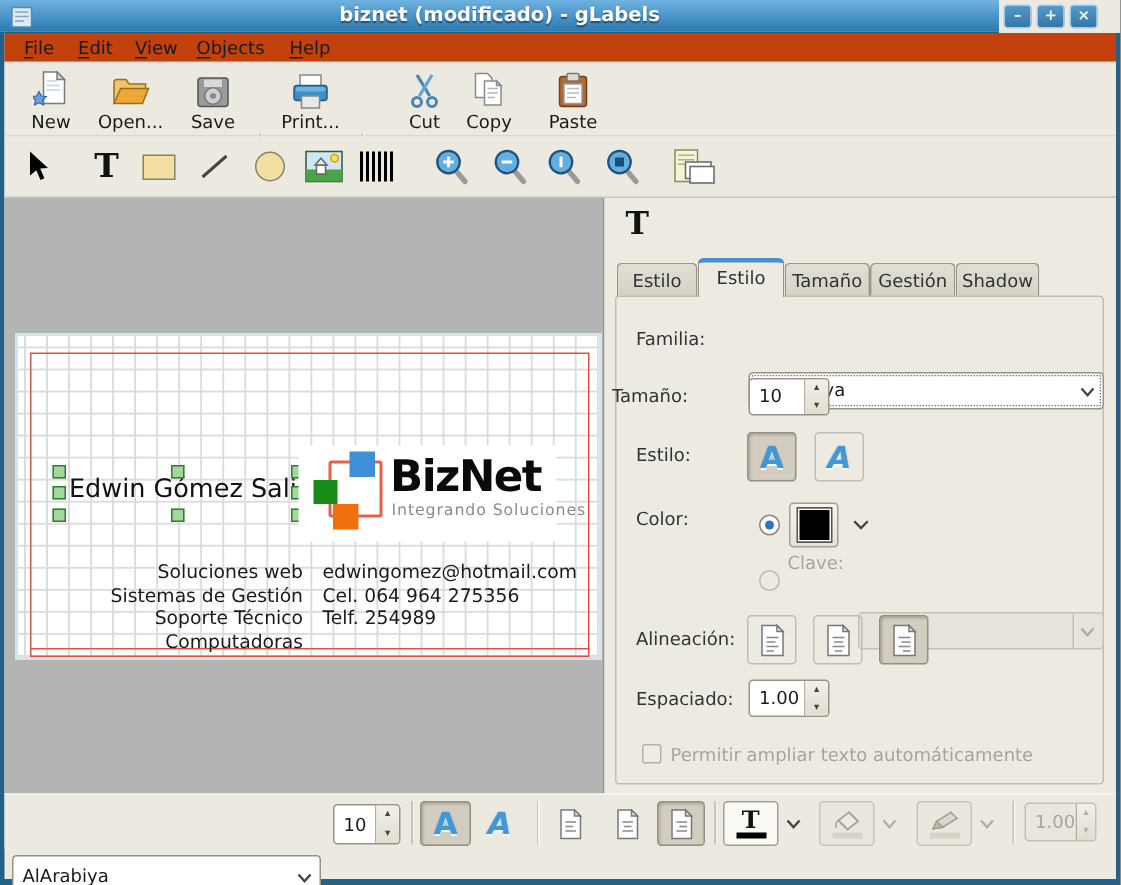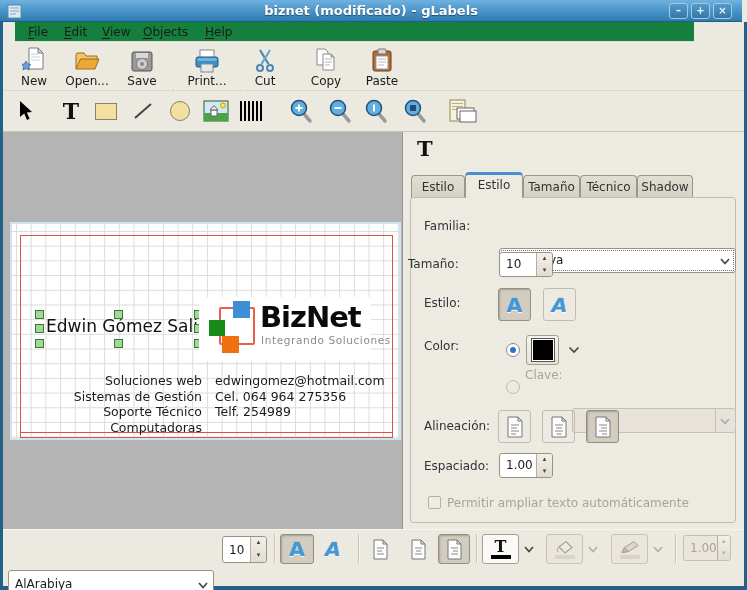--- a/index.html
+++ b/index.html
@@ -3,33 +3,33 @@
 <meta charset="utf-8">
 <style>
   html,body{margin:0;padding:0;background:#555;}
   #app{position:relative;width:747px;height:590px;overflow:hidden;
        font-family:"DejaVu Sans","Liberation Sans",sans-serif;background:#ece9e1;
        font-size:12px;color:#1a1a1a;}
   #app *{box-sizing:border-box;}
   .abs{position:absolute;}
 
   
-  .titlebar{position:absolute;left:0;top:0;width:742px;height:22px;
+  .titlebar{position:absolute;left:0;top:0;width:666px;height:22px;
     background:linear-gradient(#6fb2e0,#4792c7 55%,#2f7bb1);
     border-bottom:1px solid #1e5f86;}
   .edge{position:absolute;background:#226288;}
   .title-text{position:absolute;left:0;top:3px;width:100%;text-align:center;
     color:#fff;font-weight:bold;font-size:13px;text-shadow:0 1px 1px rgba(0,0,0,.45);}
   .winbtn{position:absolute;top:3px;width:19px;height:16px;border:1px solid #9ecbe8;
     border-radius:3px;background:linear-gradient(#5599c9,#3578a8);color:#eaf4fb;
     font-size:10px;line-height:14px;text-align:center;font-weight:bold;}
 
   
-  .menubar{position:absolute;left:15px;top:22px;width:679px;height:20px;
-    background:#15803d;border-bottom:1px solid #e2ded4;}
+  .menubar{position:absolute;left:3px;top:22px;width:741px;height:20px;
+    background:#c2410c;border-bottom:1px solid #e2ded4;}
   .menu-item{position:absolute;top:2px;height:17px;padding:1px 6px;}
   .menu-item u{text-underline-offset:2px;}
   .toolbar1{position:absolute;left:3px;top:42px;width:741px;height:49px;
     background:#ece9e1;border-bottom:1px solid #ddd8cd;}
   .tb1-btn{position:absolute;top:3px;height:44px;display:flex;flex-direction:column;
     align-items:center;justify-content:flex-end;gap:1px;padding-bottom:1px;}
   .tb1-btn .lbl{font-size:12px;}
   .vsep{position:absolute;width:2px;background:linear-gradient(90deg,#c9c4b9 1px,#f7f4ee 1px);}
   .toolbar2{position:absolute;left:3px;top:91px;width:741px;height:41px;
     background:#ece9e1;border-bottom:1px solid #c9c4ba;}
@@ -172,21 +172,21 @@
     <div class="tb1-btn" style="left:178px;width:52px">
       <svg width="26" height="24">
         <rect x="6" y="1" width="14" height="8" fill="#fff" stroke="#888"></rect>
         <rect x="2" y="8" width="22" height="10" rx="2" fill="#3c8fc6" stroke="#1d5c87"></rect>
         <rect x="3" y="9" width="20" height="3" rx="1.5" fill="#6fb3dd"></rect>
         <rect x="7" y="15" width="12" height="8" fill="#e8e8e8" stroke="#888"></rect>
       </svg>
       <span class="lbl">Print...</span>
     </div>
     <div class="vsep" style="left:238px;top:47px;height:38px"></div>
-    <div class="tb1-btn" style="left:240px;width:44px">
+    <div class="tb1-btn" style="left:258px;width:44px">
       <svg width="22" height="25">
         <line x1="6" y1="2" x2="14.5" y2="16" stroke="#4a87b4" stroke-width="2.2"></line>
         <line x1="16" y1="2" x2="7.5" y2="16" stroke="#6aa5cc" stroke-width="2.2"></line>
         <circle cx="6" cy="20" r="3" fill="none" stroke="#4a87b4" stroke-width="2"></circle>
         <circle cx="16" cy="20" r="3" fill="none" stroke="#4a87b4" stroke-width="2"></circle>
       </svg>
       <span class="lbl">Cut</span>
     </div>
     <div class="tb1-btn" style="left:298px;width:50px">
       <svg width="24" height="25">
@@ -323,21 +323,21 @@
       </div>
     </div>
     <div class="divider"></div>
 
     <div class="panel">
       <span class="panel-T">T</span>
 
       <div class="tab" style="left:8px;top:43px;width:54px;height:23px">Estilo</div>
       <div class="tab active" style="left:62px;top:40px;width:58px;height:26px">Estilo</div>
       <div class="tab" style="left:120px;top:43px;width:57px;height:23px">Tamaño</div>
-      <div class="tab" style="left:177px;top:43px;width:57px;height:23px">Técnico</div>
+      <div class="tab" style="left:177px;top:43px;width:57px;height:23px">Gestión</div>
       <div class="tab" style="left:234px;top:43px;width:56px;height:23px">Shadow</div>
 
       <div class="frame"></div>
 
       <div class="flabel" style="left:21px;top:87px">Familia:</div>
       <div class="combo focus" style="left:96px;top:82px;width:237px">
         <span>AlArabiya</span>
         <svg class="chev" width="10" height="7">
             <path d="M1 1 L5 5.5 L9 1" stroke="#444" fill="none" stroke-width="1.6"></path>
           </svg>

